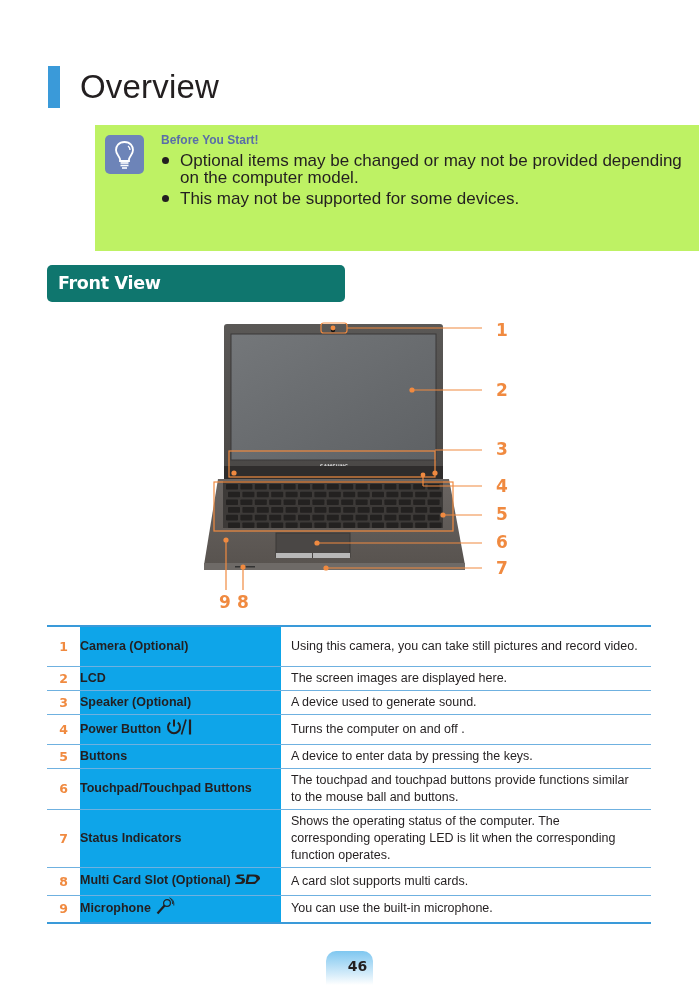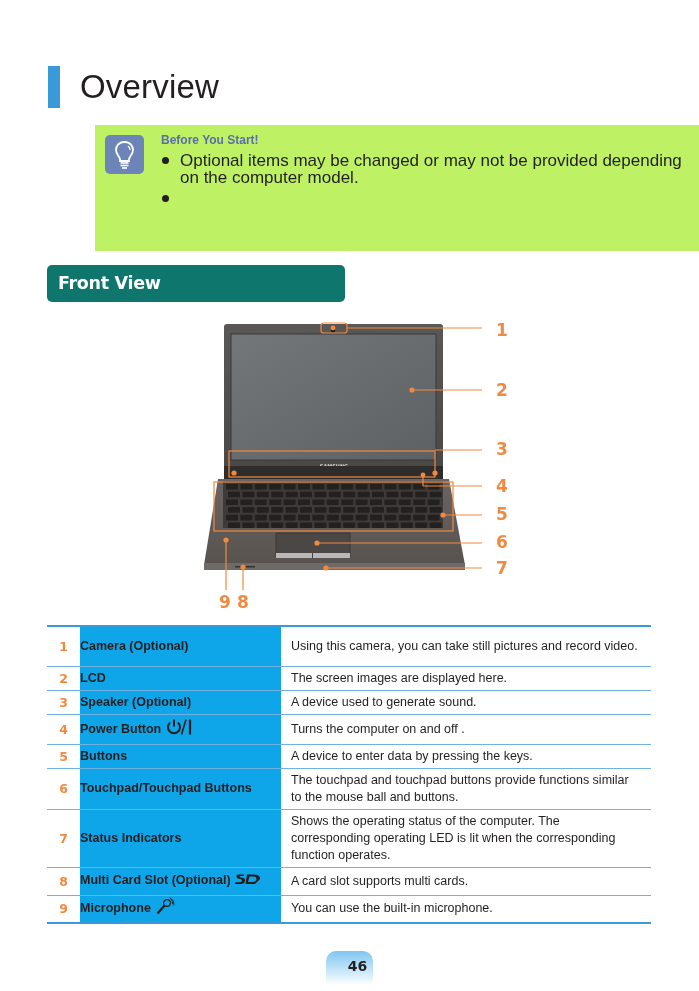--- a/index.html
+++ b/index.html
@@ -46,21 +46,21 @@
       <path d="M19.5 7 C13.5 7 11 11.5 11 15 C11 19 14 21 15 24 L15 26 L24 26 L24 24 C25 21 28 19 28 15 C28 11.5 25.5 7 19.5 7 Z" fill="none" stroke="#fff" stroke-width="1.8"></path>
       <path d="M23 11 C24.5 12 25 13.5 25 15" fill="none" stroke="#fff" stroke-width="1.4"></path>
       <line x1="15.5" y1="28" x2="23.5" y2="28" stroke="#fff" stroke-width="1.6"></line>
       <line x1="15.5" y1="30.5" x2="23.5" y2="30.5" stroke="#fff" stroke-width="1.6"></line>
       <line x1="17" y1="33" x2="22" y2="33" stroke="#fff" stroke-width="1.6"></line>
     </svg>
   </div>
   <div class="note-heading">Before You Start!</div>
   <ul class="note-list">
     <li><span class="bullet"></span><span>Optional items may be changed or may not be provided depending on the computer model.</span></li>
-    <li><span class="bullet"></span></li>
+    <li><span class="bullet"></span><span>This may not be supported for some devices.</span></li>
   </ul>
 </div>
 
 <div class="section-header">
   <span>Front View</span>
 </div>
 
 <div class="figure">
   <svg width="330" height="300" viewBox="0 0 330 300">
     <defs>

